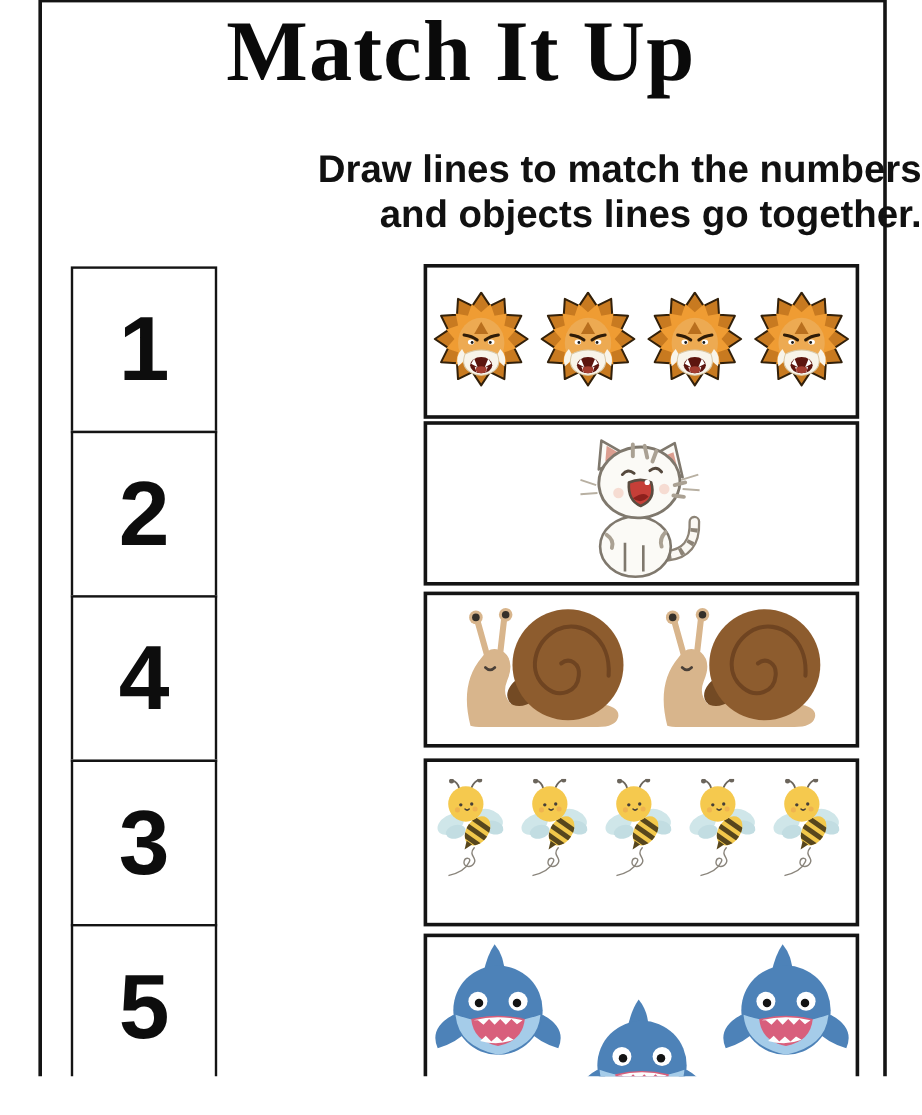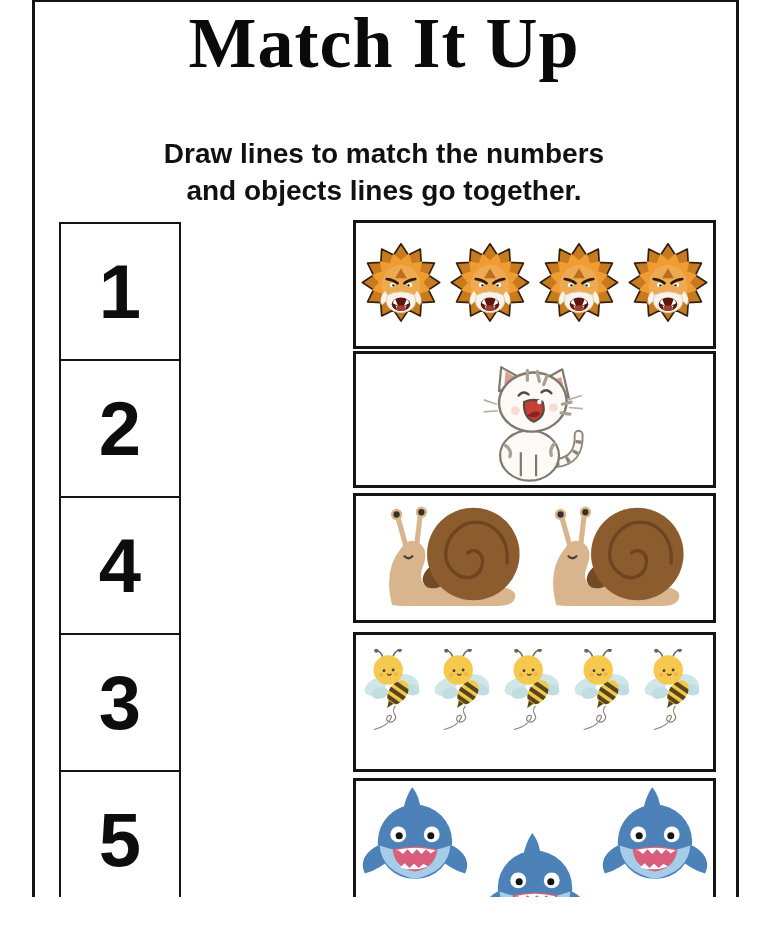--- a/index.html
+++ b/index.html
@@ -3,22 +3,22 @@
 <meta charset="utf-8">
 <style>
   html,body{margin:0;padding:0;background:#ffffff;}
   .page{position:relative;width:768px;height:897px;background:#ffffff;overflow:hidden;
         font-family:"Liberation Sans",sans-serif;}
   .page-border{position:absolute;left:32px;top:-1px;width:707px;height:945px;
                border:3px solid #141414;box-sizing:border-box;background:transparent;}
   .title{position:absolute;top:2px;left:0;right:0;text-align:center;
          font-family:"Liberation Serif",serif;font-weight:700;font-size:72px;
          color:#0a0a0a;letter-spacing:1px;margin:0;}
-  .instructions{position:absolute;top:123px;left:0;right:0;text-align:center;
-                font-weight:700;font-size:28px;line-height:37px;color:#111;margin:12px;}
+  .instructions{position:absolute;top:123px;left:0;right:0;text-align:right;
+                font-weight:700;font-size:32px;line-height:37px;color:#111;margin:0;}
   .numbers-column{position:absolute;left:59px;top:222px;width:122px;}
   .number-cell{box-sizing:border-box;width:122px;height:139px;margin-top:-2px;
                border:2px solid #141414;background:#fff;
                display:flex;align-items:center;justify-content:center;
                font-weight:700;font-size:76px;color:#0d0d0d;}
   .number-cell:first-child{margin-top:0;}
   .animal-row{position:absolute;left:353px;width:363px;box-sizing:border-box;
               border:3px solid #141414;background:#fff;display:flex;
               justify-content:center;align-items:center;overflow:hidden;}
   .row-1{top:220px;height:129px;gap:5px;}

